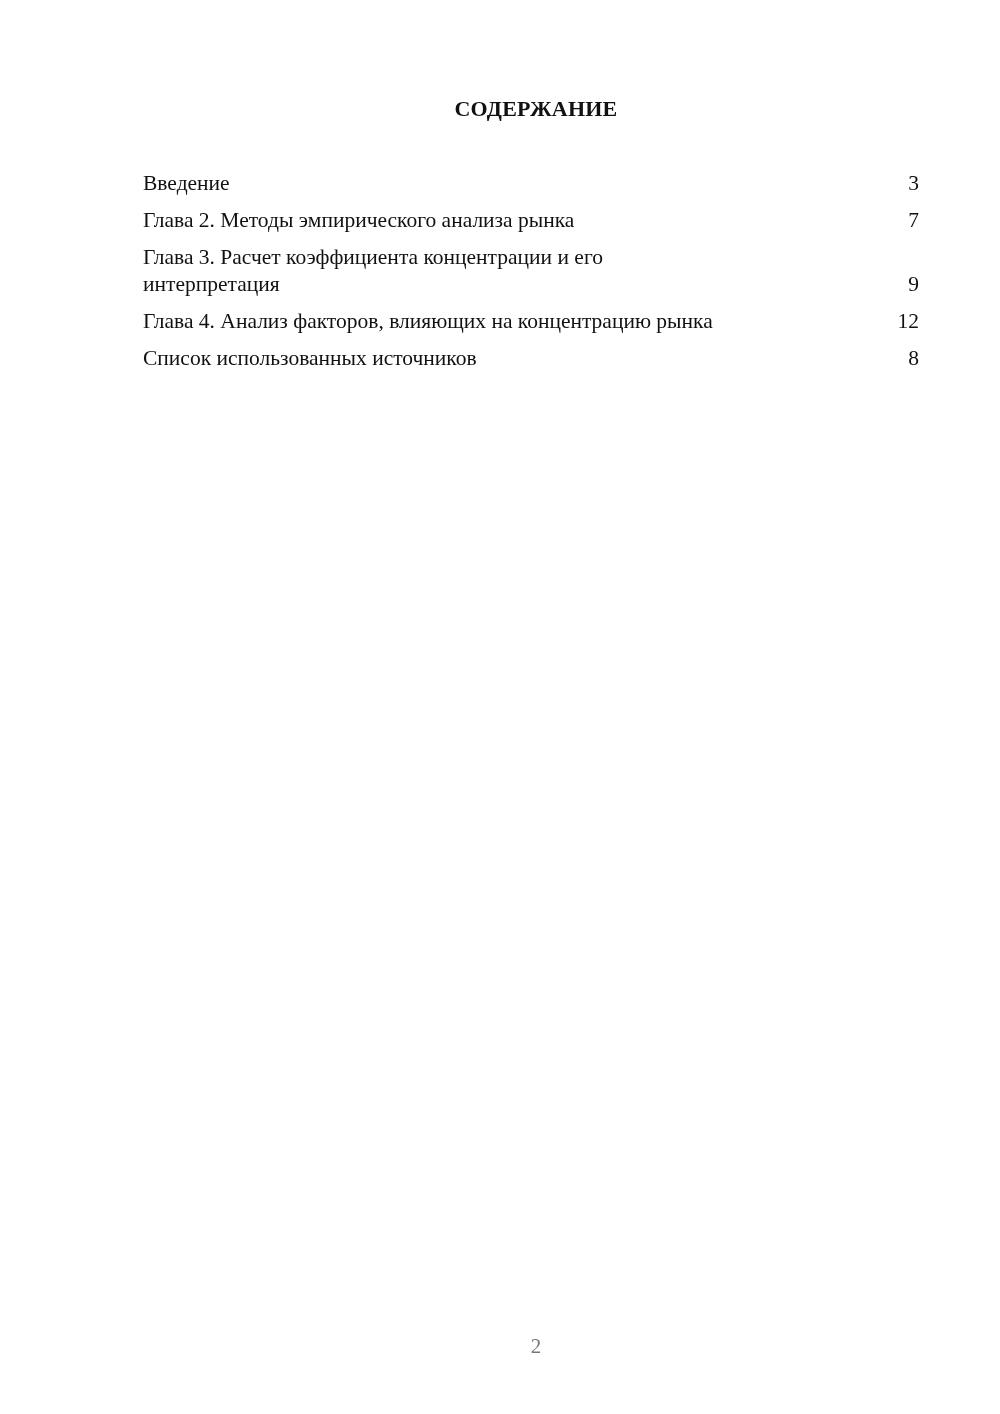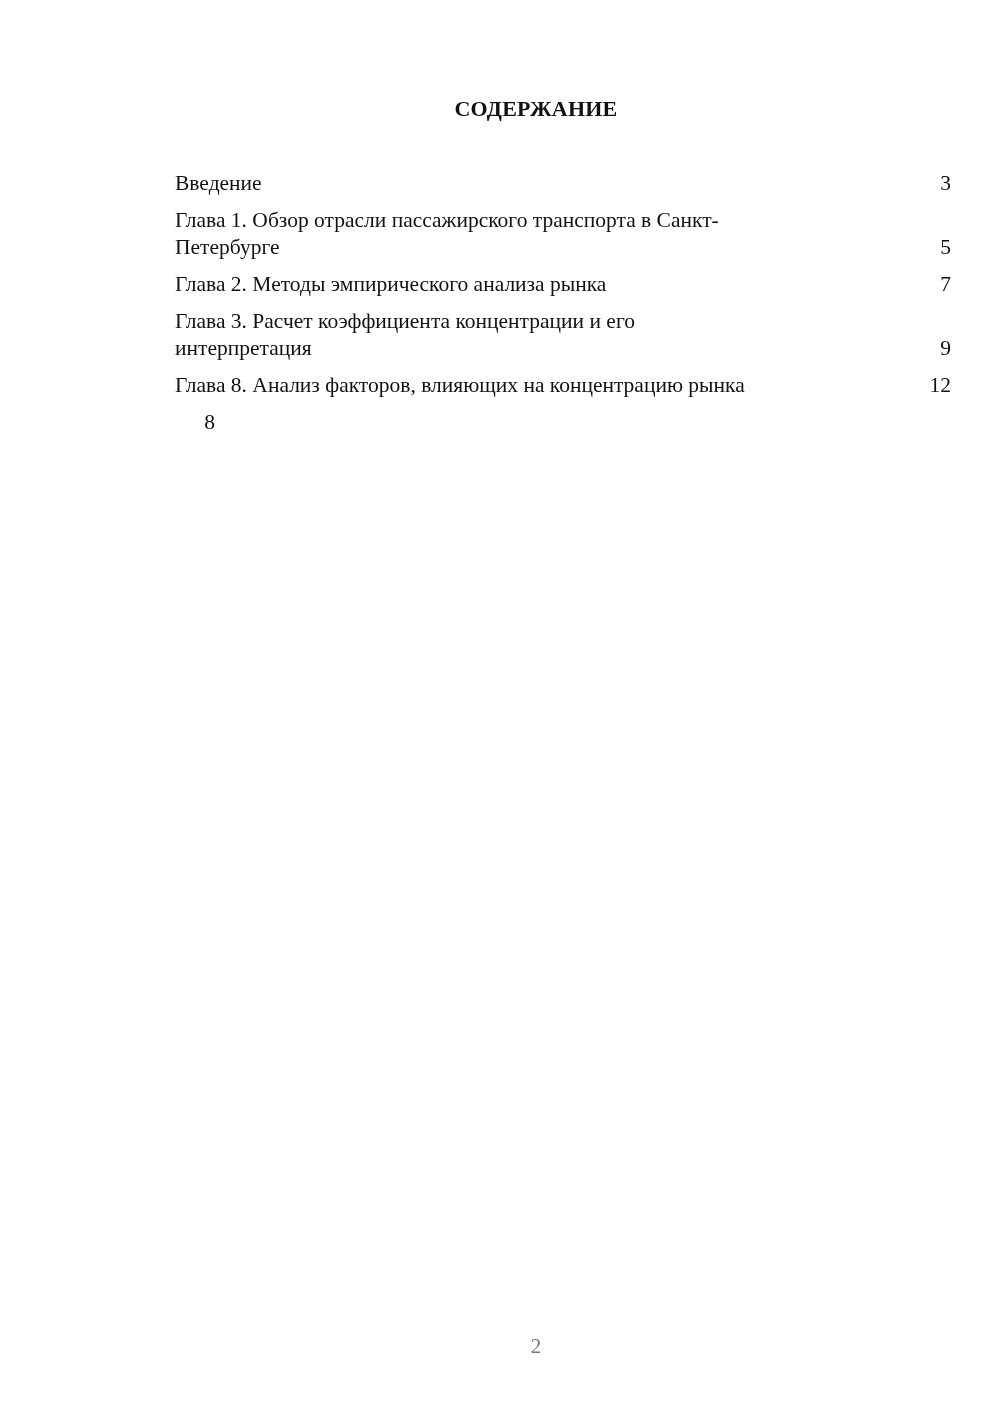--- a/index.html
+++ b/index.html
@@ -1,52 +1,49 @@
 <!DOCTYPE html>
 <html><head>
   <meta charset="utf-8">
   <style>
     html, body { margin: 0; padding: 0; background: #ffffff; }
     body { width: 1000px; height: 1414px; position: relative; overflow: hidden;
            font-family: "Liberation Serif", "DejaVu Serif", serif; color: #111; }
     .title { position: absolute; top: 96px; left: 0; width: 1072px; text-align: center;
              font-weight: bold; font-size: 22px; letter-spacing: 0.2px; }
-    .toc { position: absolute; top: 170px; left: 143px; width: 776px; margin-left: 32px; }
+    .toc { position: absolute; top: 170px; left: 143px; width: 776px; }
     .entry { display: flex; justify-content: space-between; align-items: flex-end;
              font-size: 21.5px; line-height: 27px; margin-bottom: 10px; }
     .entry .label { max-width: 680px; }
     .entry.wide .label { max-width: 700px; }
     .entry .page { text-align: right; min-width: 40px; }
     .page-num { position: absolute; top: 1334px; left: 0; width: 1072px; text-align: center;
                 font-size: 21px; color: #777; }
   </style>
 </head>
 <body>
 
 <div class="title">СОДЕРЖАНИЕ</div>
 
 <div class="toc">
   <div class="entry">
     <span class="label">Введение</span>
     <span class="page">3</span>
   </div>
   <div class="entry">
-    <span class="label" style="max-width:600px">Глава 1. Обзор отрасли пассажирского транспорта в Санкт-Петербурге</span>
-    <span class="page">5</span>
-  </div>
-  <div class="entry">
     <span class="label">Глава 2. Методы эмпирического анализа рынка</span>
     <span class="page">7</span>
   </div>
   <div class="entry">
     <span class="label" style="max-width:560px">Глава 3. Расчет коэффициента концентрации и его интерпретация</span>
     <span class="page">9</span>
   </div>
   <div class="entry wide">
-    <span class="label">Глава 8. Анализ факторов, влияющих на концентрацию рынка</span>
+    <span class="label">Глава 4. Анализ факторов, влияющих на концентрацию рынка</span>
     <span class="page">12</span>
   </div>
   <div class="entry">
+    <span class="label">Список использованных источников</span>
     <span class="page">8</span>
   </div>
 </div>
 
 <div class="page-num">2</div>
 
 </body></html>

